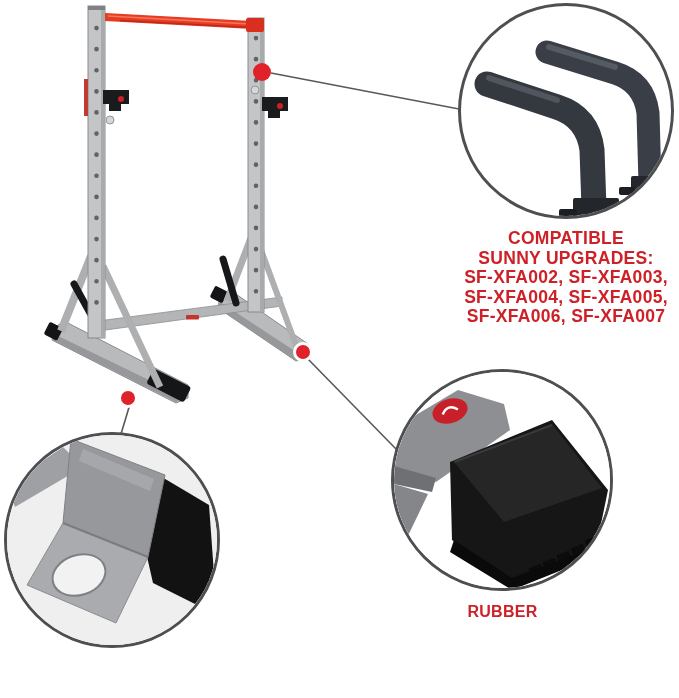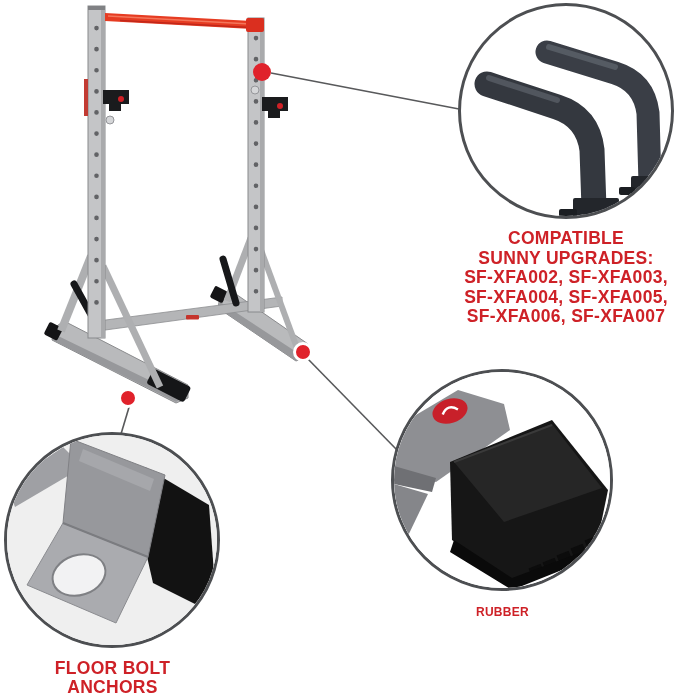--- a/index.html
+++ b/index.html
@@ -16,21 +16,21 @@
   .callout-circle svg{display:block;}
   #callout-dip-bars{left:458px;top:3px;width:216px;height:216px;}
   #callout-floor-anchor{left:4px;top:432px;width:216px;height:216px;}
   #callout-rubber-cap{left:391px;top:369px;width:222px;height:222px;}
   .red-label{
     position:absolute;z-index:3;color:#ce2127;font-weight:bold;
     text-align:center;letter-spacing:0.3px;
   }
   #upgrades-label{left:436px;top:229px;width:260px;font-size:17.5px;line-height:19.5px;}
   #floor-anchors-label{left:15px;top:659px;width:195px;font-size:17.5px;line-height:18.5px;}
-  #rubber-caps-label{left:405px;top:603px;width:195px;font-size:12px;line-height:18.5px;}
+  #rubber-caps-label{left:405px;top:603px;width:195px;font-size:16px;line-height:18.5px;}
 </style>
 </head>
 <body>
 
 <div class="canvas">
 
   <svg class="rack-svg" width="679" height="698" viewBox="0 0 679 698">
 
     <g>
       <polygon points="54,328 64,321 188,385 188,398 176,403 52,340" fill="#b9babc" stroke="#8a8b8d" stroke-width="1"></polygon>
@@ -166,22 +166,18 @@
   </div>
 
   <div class="red-label" id="upgrades-label">
     <div>COMPATIBLE</div>
     <div>SUNNY UPGRADES:</div>
     <div>SF-XFA002, SF-XFA003,</div>
     <div>SF-XFA004, SF-XFA005,</div>
     <div>SF-XFA006, SF-XFA007</div>
   </div>
 
-  <div class="red-label" id="floor-anchors-label">
-    <div>FLOOR BOLT</div>
-    <div>ANCHORS</div>
-  </div>
 
   <div class="red-label" id="rubber-caps-label">
     <div>RUBBER</div>
   </div>
 
 </div>
 
 </body></html>

